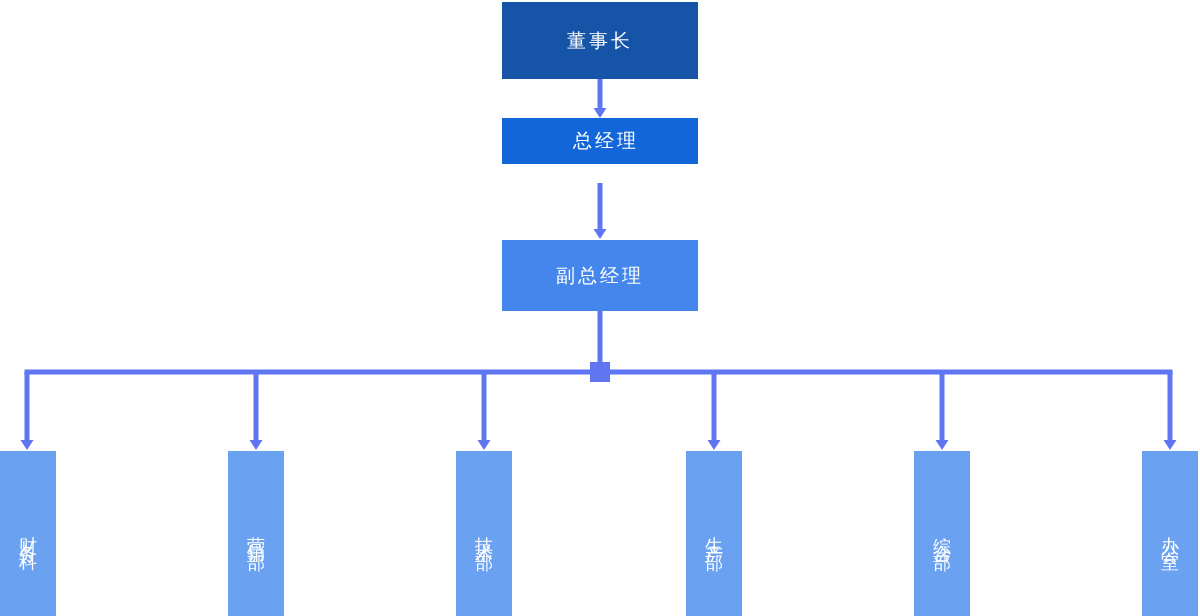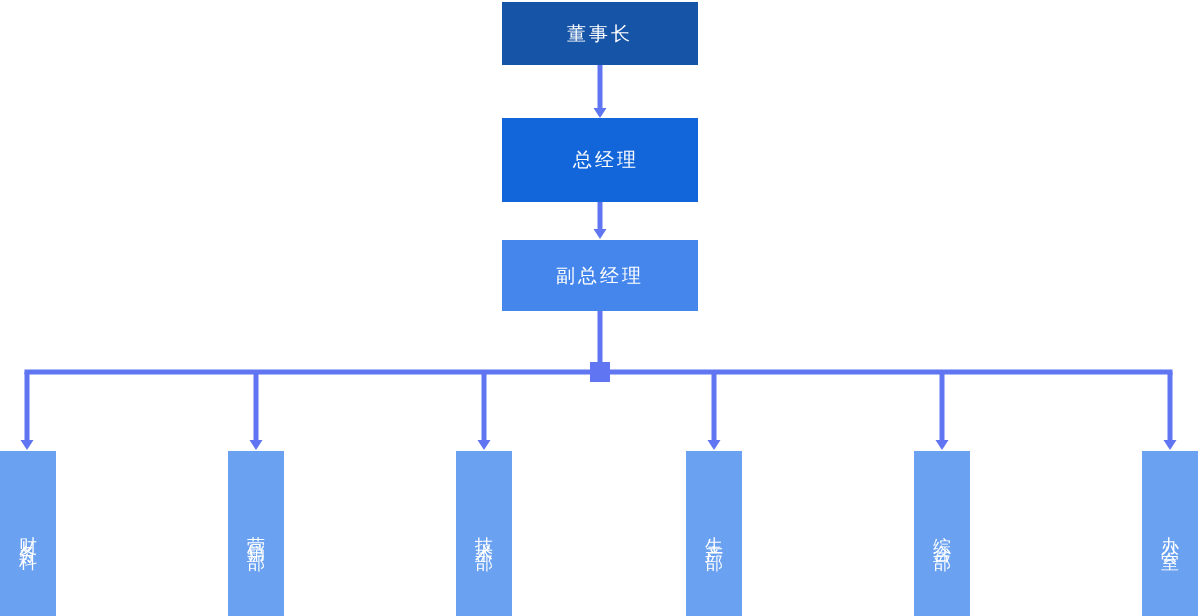--- a/index.html
+++ b/index.html
@@ -48,22 +48,22 @@
     width: 196px;
     display: flex;
     align-items: center;
     justify-content: center;
     color: var(--text, #ffffff);
     font-size: 19px;
     font-weight: 500;
     letter-spacing: 3px;
     box-sizing: border-box;
   }
-  .org-box.level-1 { top: 2px;   height: 63px; background: var(--level1, #1654A8); }
-  .org-box.level-2 { top: 118px; height: 84px; background: var(--level2, #1366D9); padding-left: 12px; }
+  .org-box.level-1 { top: 2px;   height: 77px; background: var(--level1, #1654A8); }
+  .org-box.level-2 { top: 118px; height: 46px; background: var(--level2, #1366D9); padding-left: 12px; }
   .org-box.level-3 { top: 240px; height: 71px; background: var(--level3, #4486EC); }
   .dept-box {
     position: absolute;
     top: 451px;
     width: 56px;
     height: 165px;
     background: var(--department, #6BA1F1);
     color: var(--text, #ffffff);
     display: flex;
     align-items: center;

